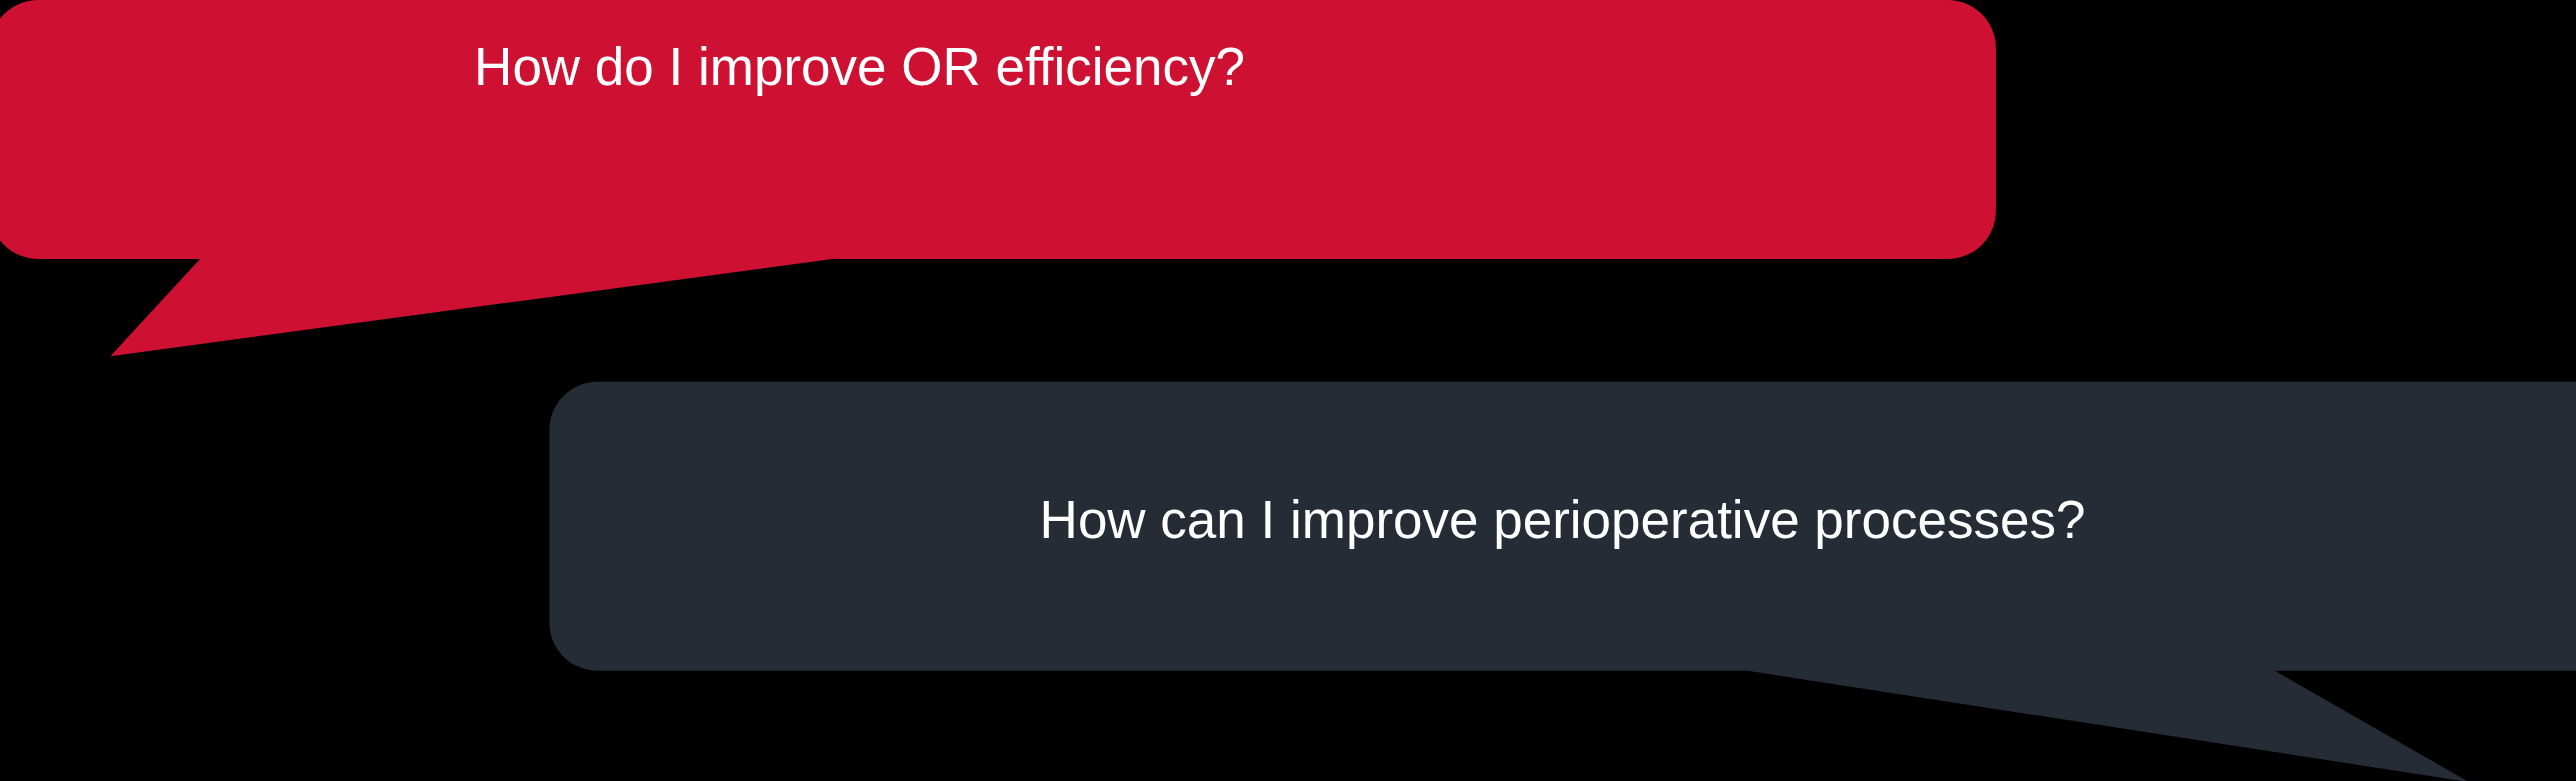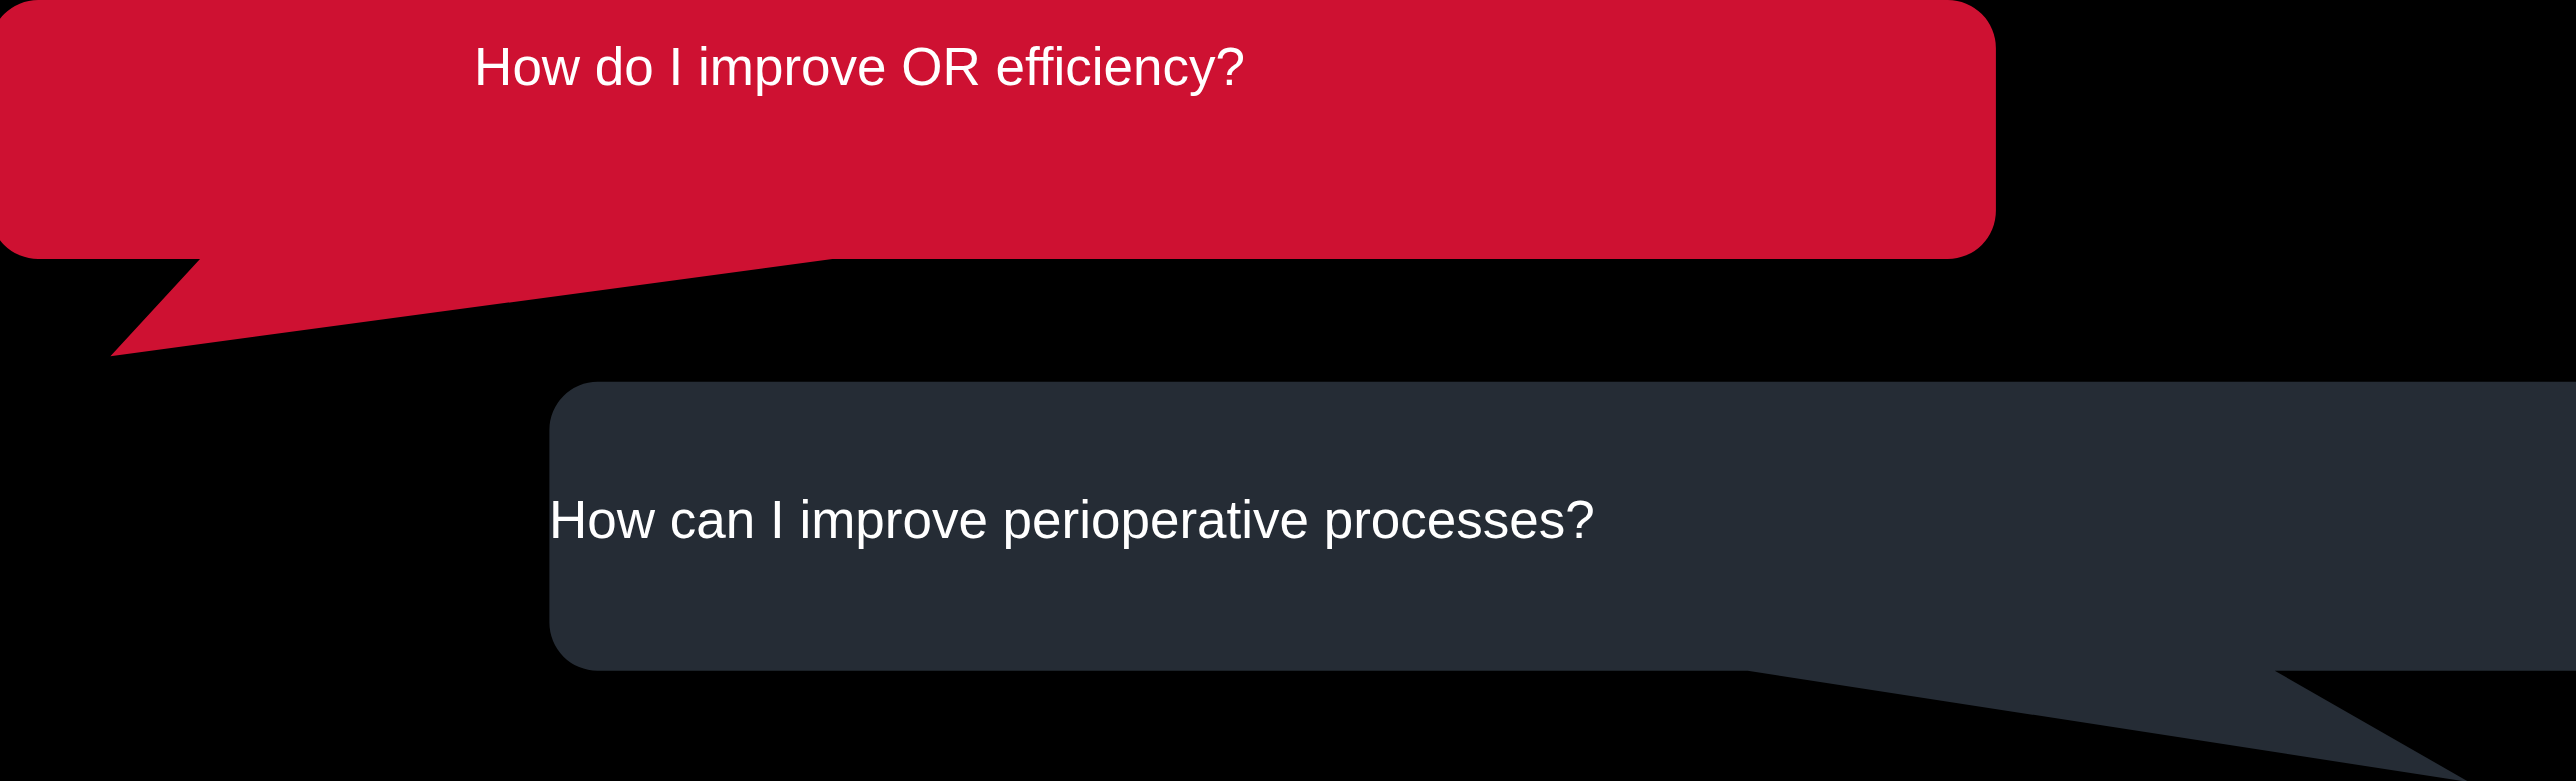--- a/index.html
+++ b/index.html
@@ -37,20 +37,21 @@
     left: 0px;
     top: 40px;
     width: 1719px;
     text-align: center;
     font-size: 53px;
   }
   #question-text-secondary {
     left: 549px;
     top: 493px;
     width: 2027px;
+    text-align: center;
     font-size: 53px;
   }
 </style>
 </head>
 <body>
 
 <div id="stage">
 
   <svg id="bubble-svg" viewBox="0 0 3104 942" preserveAspectRatio="none" xmlns="http://www.w3.org/2000/svg">
     <rect x="0" y="0" width="3104" height="942" fill="#000000"></rect>

